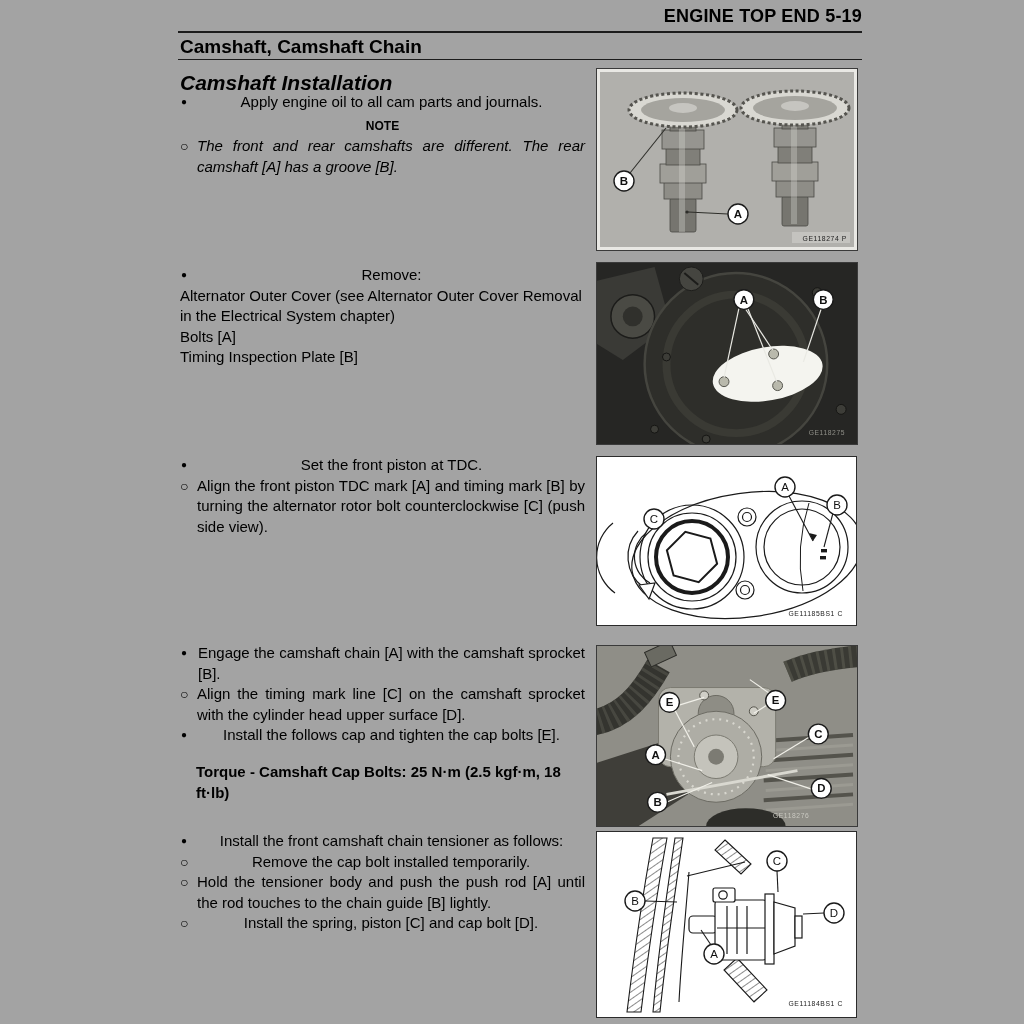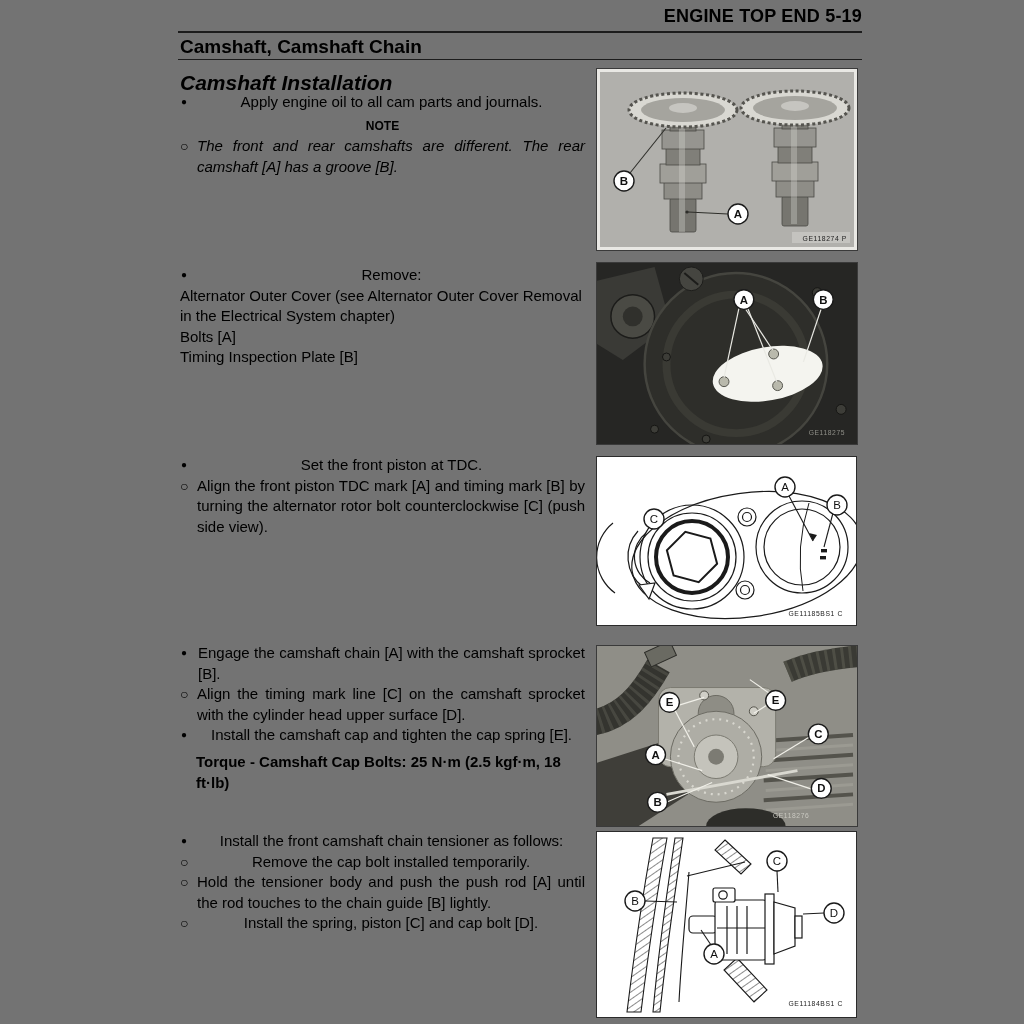--- a/index.html
+++ b/index.html
@@ -1,18 +1,18 @@
 <!DOCTYPE html>
 <html><head>
 <meta charset="utf-8">
 <style>
   html,body{margin:0;padding:0;background:#ffffff;}
   body{width:1024px;height:1024px;position:relative;overflow:hidden;
        font-family:"Liberation Sans",sans-serif;color:#000;}
-  .page{position:absolute;inset:0;background:#737373;}
+  .page{position:absolute;inset:0;background:#a3a3a3;}
 
   
   .hdr-title{position:absolute;top:6px;right:162px;font-size:18px;font-weight:bold;letter-spacing:.2px;}
   .rule{position:absolute;left:178px;right:162px;border-top:2px solid #1c1c1c;}
   .rule.thin{border-top-width:1.5px;}
   #rule-header{top:31px;}
   #rule-section{top:59px;}
   .section-title{position:absolute;left:180px;top:36px;font-size:19px;font-weight:bold;}
 
   
@@ -21,21 +21,21 @@
   .subsection{font-size:21px;font-weight:bold;font-style:italic;}
   .para{display:flex;align-items:flex-start;}
   .bullet{flex:0 0 17px;width:17px;}
   .bullet.solid{font-size:10px;line-height:20.6px;padding-left:1px;}
   .bullet.open{font-size:14px;line-height:20.6px;}
   .txt{flex:1 1 auto;text-align:justify;}
   .txt.nojust{text-align:center;}
   .italic{font-style:italic;}
   .note-label{text-align:center;font-weight:bold;font-size:12px;}
   .indent-items{}
-  .torque{font-weight:bold;padding-left:16px;margin-top:6px;}
+  .torque{font-weight:bold;padding-left:16px;margin-top:16px;}
 
   
   .fig{position:absolute;box-sizing:border-box;background:#fff;}
   .fig svg{display:block;width:100%;height:100%;}
   #fig1{left:596px;top:68px;width:262px;height:183px;border:1px solid #3a3a3a;padding:3px;background:#e9e8e4;}
   #fig2{left:596px;top:262px;width:262px;height:183px;border:1px solid #3a3a3a;}
   #fig3{left:596px;top:456px;width:261px;height:170px;border:1px solid #2b2b2b;}
   #fig4{left:596px;top:645px;width:262px;height:182px;border:1px solid #3a3a3a;}
   #fig5{left:596px;top:831px;width:261px;height:187px;border:1px solid #2b2b2b;}
 
@@ -102,21 +102,21 @@
       <div class="para">
         <span class="bullet solid">●</span>
         <span class="txt">Engage the camshaft chain [A] with the camshaft sprocket [B].</span>
       </div>
       <div class="para">
         <span class="bullet open">○</span>
         <span class="txt">Align the timing mark line [C] on the camshaft sprocket with the cylinder head upper surface [D].</span>
       </div>
       <div class="para">
         <span class="bullet solid">●</span>
-        <span class="txt nojust">Install the camshaft cap and tighten the cap spring [E].</span>
+        <span class="txt nojust">Install the follows cap and tighten the cap bolts [E].</span>
       </div>
       <div class="torque">Torque - Camshaft Cap Bolts:  25 N·m (2.5 kgf·m, 18 ft·lb)</div>
     </div>
 
     <div class="blk" style="top:761px">
       <div class="para">
         <span class="bullet solid">●</span>
         <span class="txt nojust">Install the front camshaft chain tensioner as follows:</span>
       </div>
       <div class="para">

